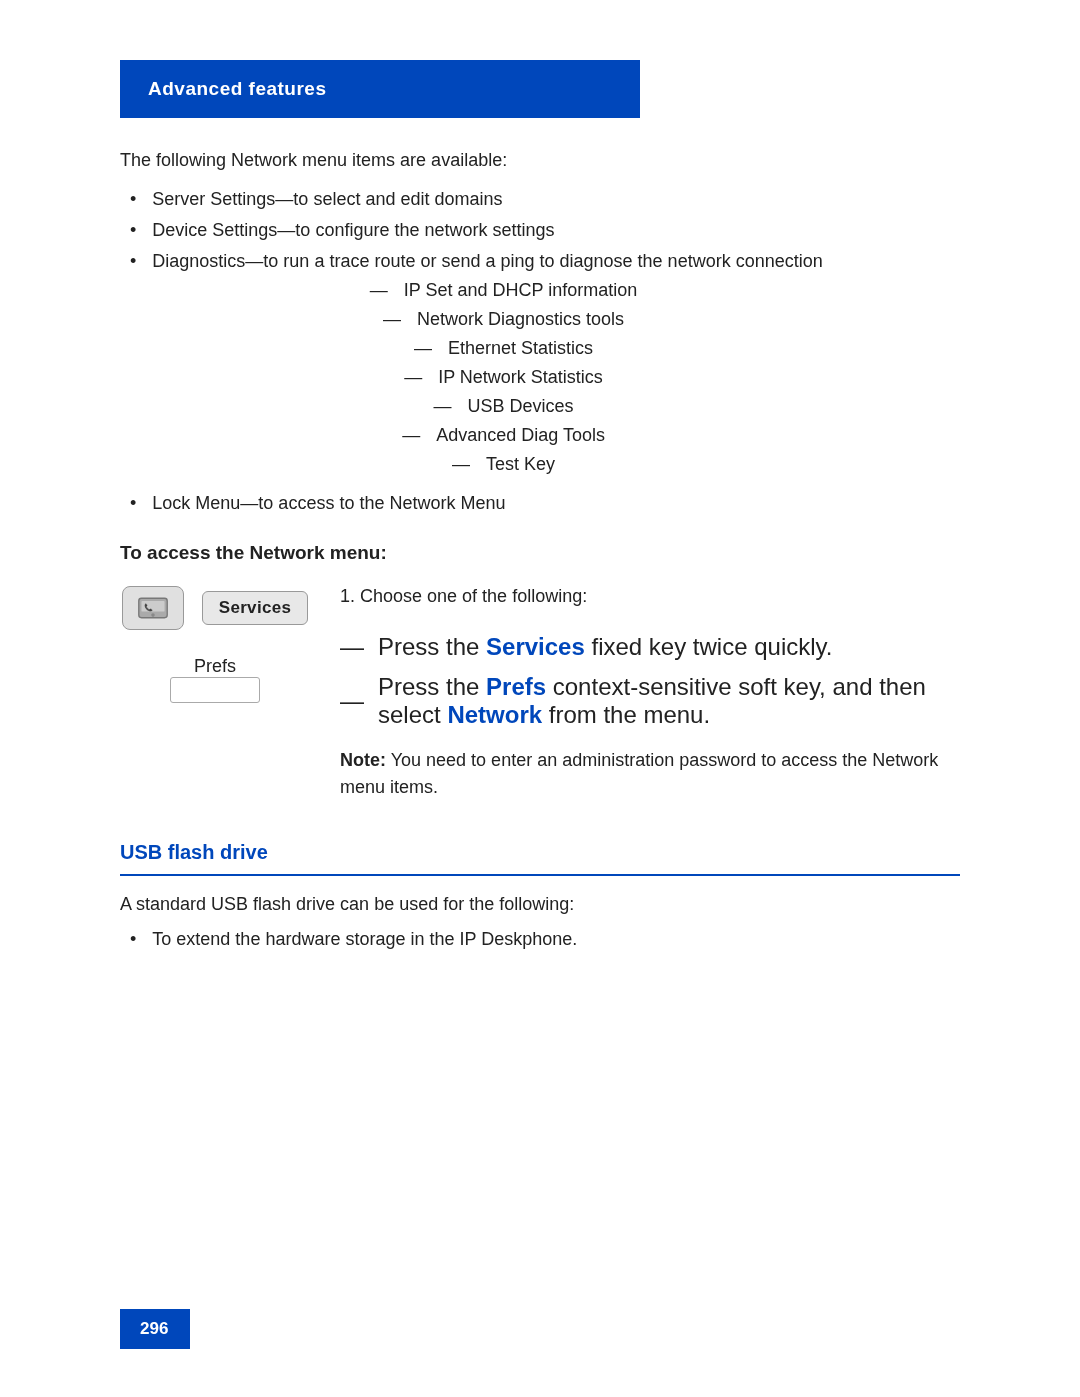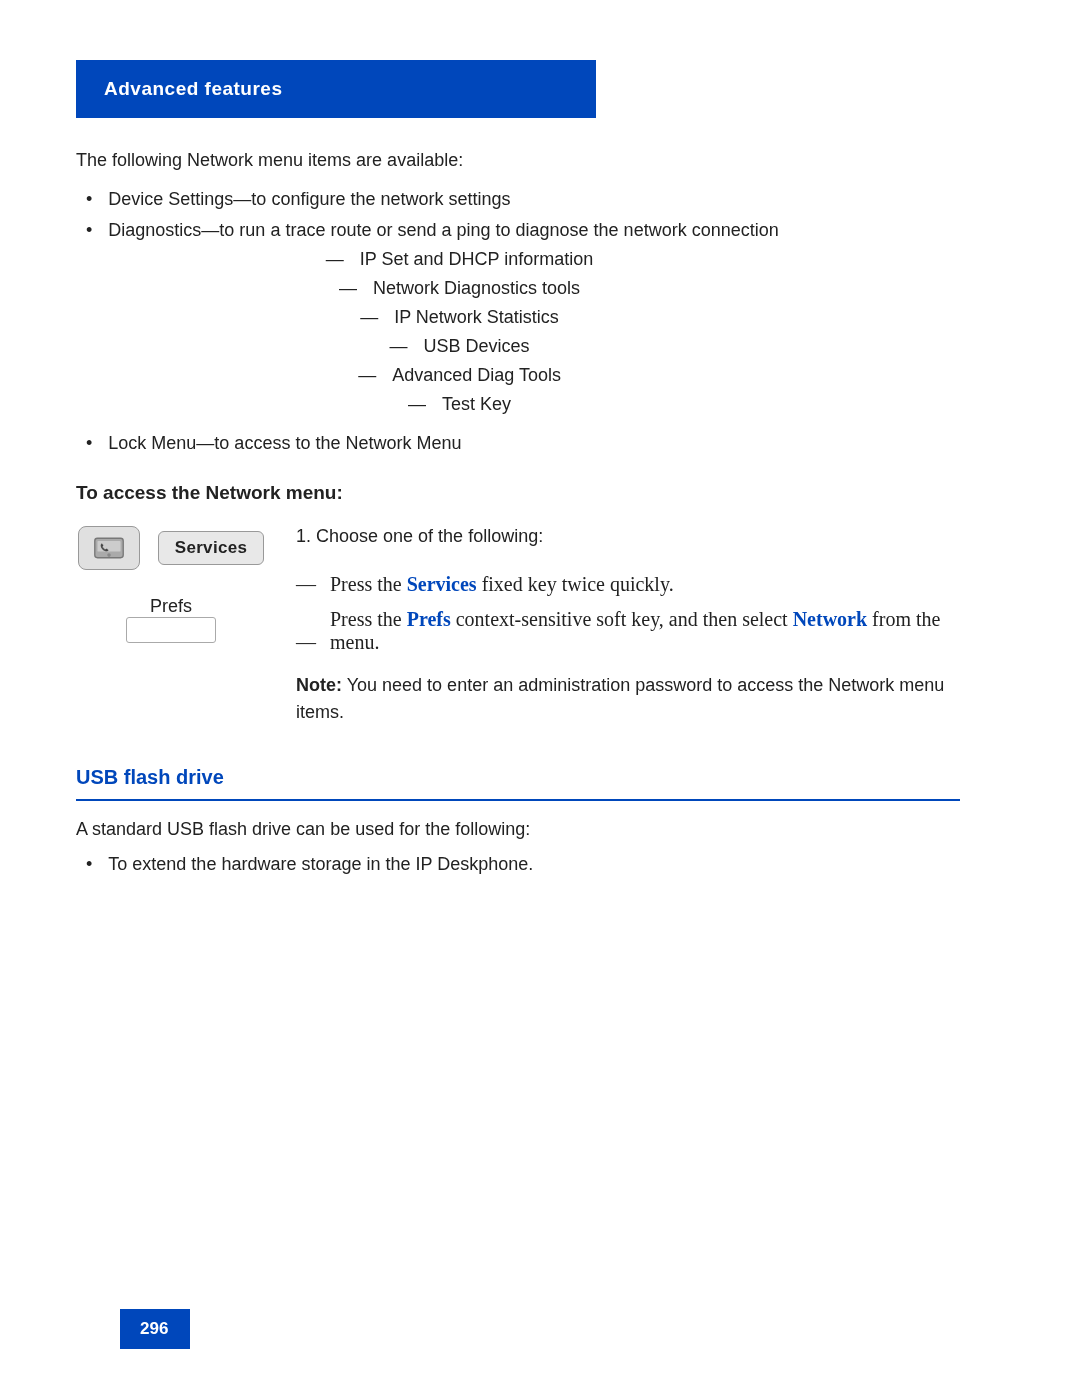--- a/index.html
+++ b/index.html
@@ -12,21 +12,21 @@
       width: 1080px;
       min-height: 1397px;
       background: #ffffff;
       font-family: Arial, Helvetica, sans-serif;
       font-size: 18px;
       color: #222222;
       position: relative;
     }
 
     .page-container {
-      padding: 60px 120px 80px 76px;
+      padding: 60px 120px 80px 120px;
     }
 
     .header-box {
       background: #0047BB;
       padding: 18px 28px;
       display: inline-block;
       margin-bottom: 32px;
       min-width: 520px;
     }
 
@@ -166,24 +166,23 @@
       font-size: 18px;
     }
 
     .step-sub-list {
       list-style: none;
       margin-left: 0px;
     }
 
     .step-sub-list li {
       display: flex;
-      align-items: flex-end;
+      align-items: center;
       margin-bottom: 12px;
-      font-size: 20px;
-      font-family: Liberation Serif, serif;
+      font-size: 24px;
     }
 
     .step-sub-list li::before {
       content: "—";
       margin-right: 14px;
       flex-shrink: 0;
     }
 
     .blue-text {
       color: #0047BB;
@@ -245,31 +244,37 @@
   <div class="header-box">
     <span class="header-box-title">Advanced features</span>
   </div>
 
   
   <p class="intro-text">The following Network menu items are available:</p>
 
   
   <ul class="bullet-list">
     <li>
+      <span>Server Settings—to select and edit domains</span>
+    </li>
+    <li>
       <span>Device Settings—to configure the network settings</span>
     </li>
     <li>
       <span>
         Diagnostics—to run a trace route or send a ping to diagnose the network connection
         <ul class="sub-list">
           <li>
               <span>IP Set and DHCP information</span>
             </li>
           <li>
               <span>Network Diagnostics tools</span>
+            </li>
+          <li>
+              <span>Ethernet Statistics</span>
             </li>
           <li>
               <span>IP Network Statistics</span>
             </li>
           <li>
               <span>USB Devices</span>
             </li>
           <li>
               <span>Advanced Diag Tools</span>
             </li>

